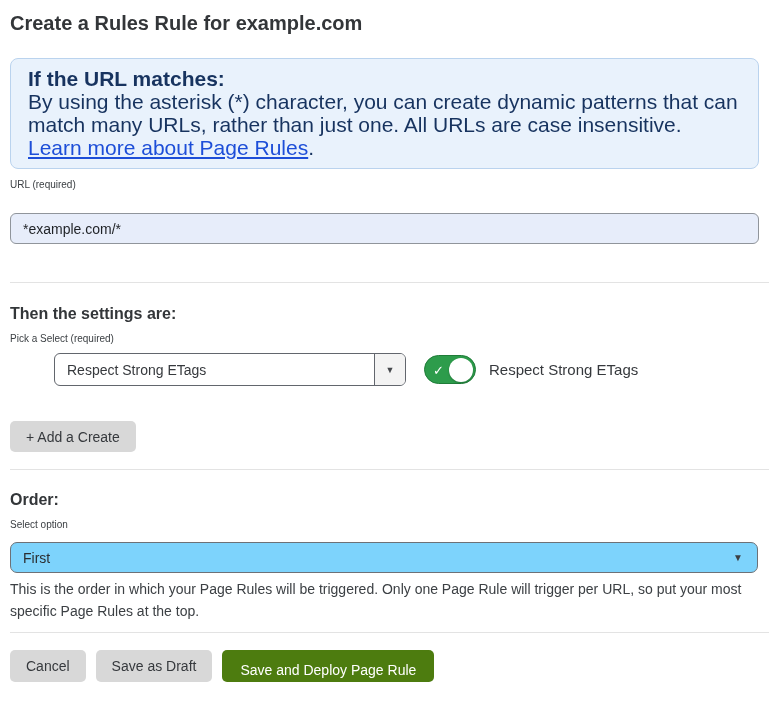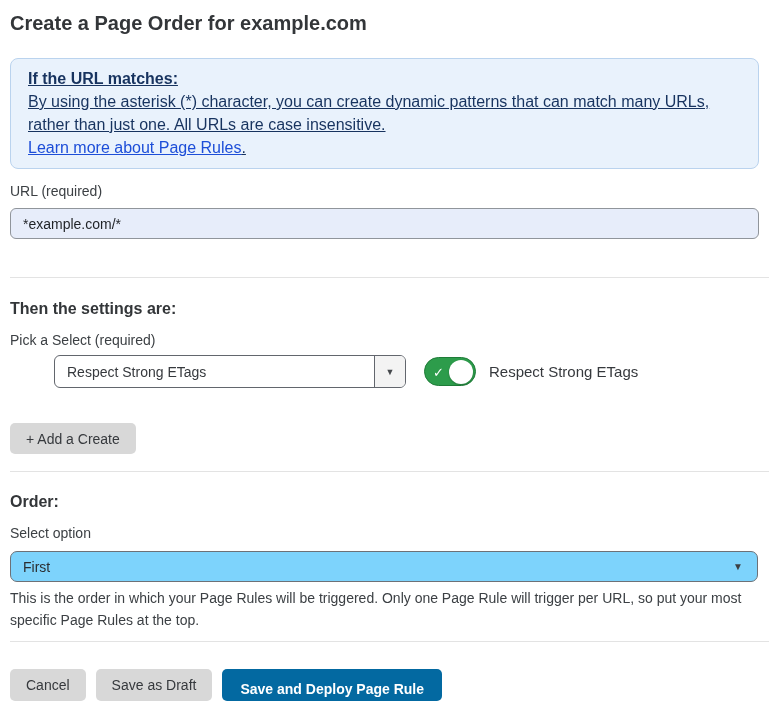--- a/index.html
+++ b/index.html
@@ -20,38 +20,37 @@
     color: #333639;
   }
 
   .info-box {
     margin-top: 23px;
     background: #e9f2fc;
     border: 1px solid #bad3ee;
     border-radius: 8px;
     padding: 8px 17px 9px 17px;
     color: #17335f;
-    font-size: 16px;
+    font-size: 21px;
     line-height: 23px;
-    text-decoration: underline;
   }
   .info-heading { font-weight: 700; }
   .info-link { color: #1d4ed8; text-decoration: underline; cursor: pointer; }
 
   .field-label {
     display: block;
-    margin-top: 14px;
-    font-size: 14px;
+    margin-top: 7px;
+    font-size: 10px;
     line-height: 17px;
     color: #3c4044;
   }
 
   .url-input {
     display: block;
-    margin-top: 8px;
+    margin-top: 20px;
     width: 749px;
     height: 31px;
     background: #e7edfa;
     border: 1px solid #90959b;
     border-radius: 6px;
     padding: 10px 12px;
     font-family: "Liberation Sans", sans-serif;
     font-size: 14px;
     color: #1f2226;
   }
@@ -149,21 +148,21 @@
     border: none;
     border-radius: 5px;
     font-family: "Liberation Sans", sans-serif;
     font-size: 14px;
     cursor: pointer;
     height: 31px;
     padding: 0 16px;
     color: #36393d;
   }
   .btn-gray { background: #d8d8d8; }
-  .btn-blue { background: #0369a1; color: #ffffff; height: 32px; padding: 12px 18px; font-weight: bold; }
+  .btn-blue { background: #4d7c0f; color: #ffffff; height: 32px; padding: 12px 18px; }
 
   .add-setting-btn { margin-top: 35px; }
 
   .order-select {
     margin-top: 9px;
     width: 748px;
     height: 31px;
     border: 1px solid #6d7177;
     border-radius: 7px;
     background: #7dd3fc;
@@ -179,33 +178,33 @@
 
   .help-text {
     margin-top: 5px;
     font-size: 14px;
     line-height: 22px;
     color: #3c4044;
     max-width: 745px;
   }
 
   .footer-row {
-    margin-top: 27px;
+    margin-top: 17px;
     display: flex;
     align-items: center;
     gap: 10px;
   }
   .footer-row .btn-gray { height: 32px; }
 </style>
 </head>
 <body>
 
 <div class="page">
 
-  <h1 class="page-title">Create a Page Order for example.com</h1>
+  <h1 class="page-title">Create a Rules Rule for example.com</h1>
 
   <div class="info-box">
     <div class="info-heading">If the URL matches:</div>
     <div class="info-body">By using the asterisk (*) character, you can create dynamic patterns that can match many URLs, rather than just one. All URLs are case insensitive.</div>
     <div class="info-link-line">
       <a class="info-link">Learn more about Page Rules</a><span>.</span>
     </div>
   </div>
 
   <label class="field-label">URL (required)</label>

